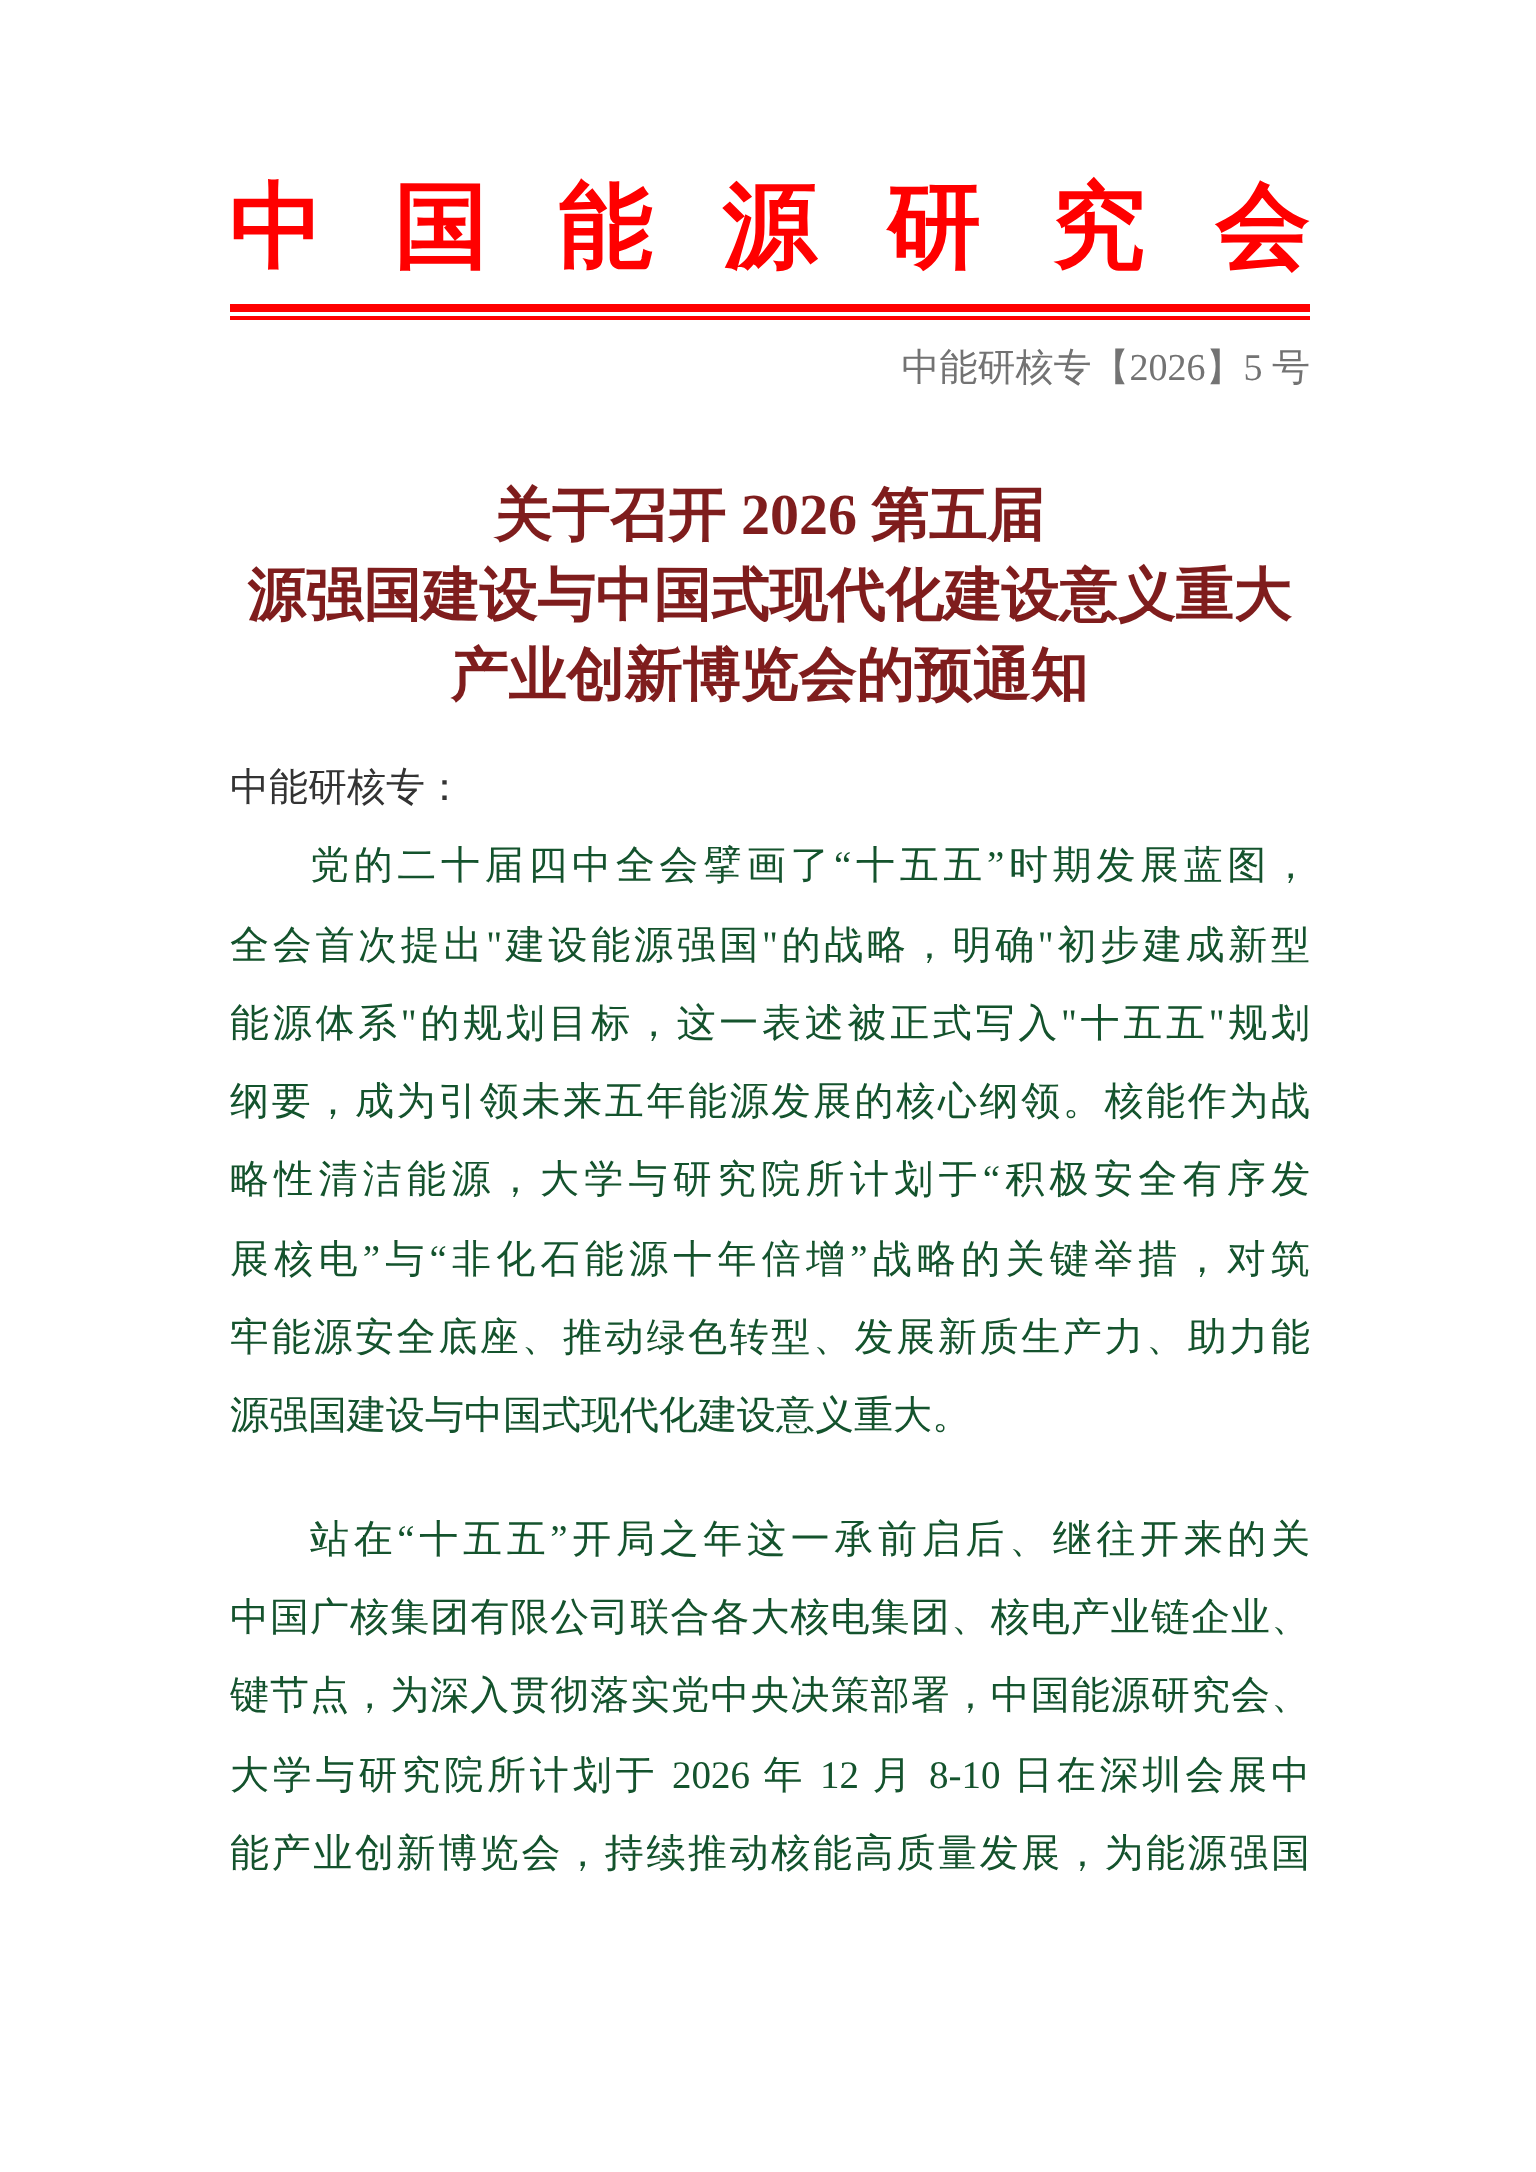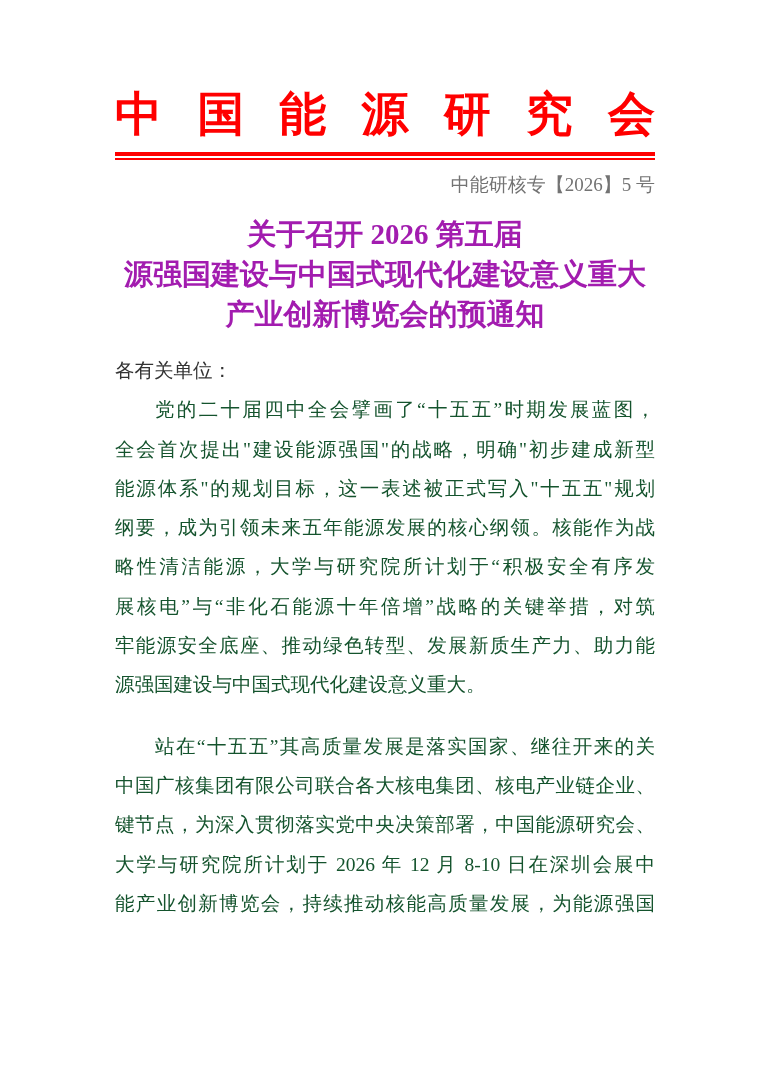--- a/index.html
+++ b/index.html
@@ -42,26 +42,26 @@
   }
   .doc-number {
     margin-top: 15px;
     text-align: right;
     font-size: 19px;
     line-height: 1;
     color: #737373;
     white-space: nowrap;
   }
   .doc-title {
-    margin: 20px 0 0 0;
+    margin: 44px 0 0 0;
     text-align: center;
     font-size: 29px;
     font-weight: bold;
     line-height: 40px;
-    color: #a21caf;
+    color: #7f1d1d;
   }
   .title-line { display: block; }
   .salutation {
     margin-top: 17px;
     font-size: 19.5px;
     line-height: 39.3px;
     color: #333333;
   }
   .body-text {
     color: #14532d;
@@ -93,31 +93,31 @@
   <div class="red-rule"></div>
 
   <div class="doc-number">中能研核专【2026】5 号</div>
 
   <h1 class="doc-title">
     <span class="title-line">关于召开 2026 第五届</span>
     <span class="title-line">源强国建设与中国式现代化建设意义重大</span>
     <span class="title-line">产业创新博览会的预通知</span>
   </h1>
 
-  <div class="salutation">各有关单位：</div>
+  <div class="salutation">中能研核专：</div>
 
   <div class="body-text">
       <div class="line indent fill">党的二十届四中全会擘画了“十五五”时期发展蓝图，</div>
       <div class="line fill">全会首次提出"建设能源强国"的战略，明确"初步建成新型</div>
       <div class="line fill">能源体系"的规划目标，这一表述被正式写入"十五五"规划</div>
       <div class="line fill">纲要，成为引领未来五年能源发展的核心纲领。核能作为战</div>
       <div class="line fill">略性清洁能源，大学与研究院所计划于“积极安全有序发</div>
       <div class="line fill">展核电”与“非化石能源十年倍增”战略的关键举措，对筑</div>
       <div class="line fill">牢能源安全底座、推动绿色转型、发展新质生产力、助力能</div>
       <div class="line">源强国建设与中国式现代化建设意义重大。</div>
-      <div class="line indent fill new-para">站在“十五五”其高质量发展是落实国家、继往开来的关</div>
+      <div class="line indent fill new-para">站在“十五五”开局之年这一承前启后、继往开来的关</div>
       <div class="line fill">中国广核集团有限公司联合各大核电集团、核电产业链企业、</div>
       <div class="line fill">键节点，为深入贯彻落实党中央决策部署，中国能源研究会、</div>
       <div class="line fill">大学与研究院所计划于 2026 年 12 月 8-10 日在深圳会展中</div>
       <div class="line fill">能产业创新博览会，持续推动核能高质量发展，为能源强国</div>
     </div>
 
 </div>
 
 </body></html>

